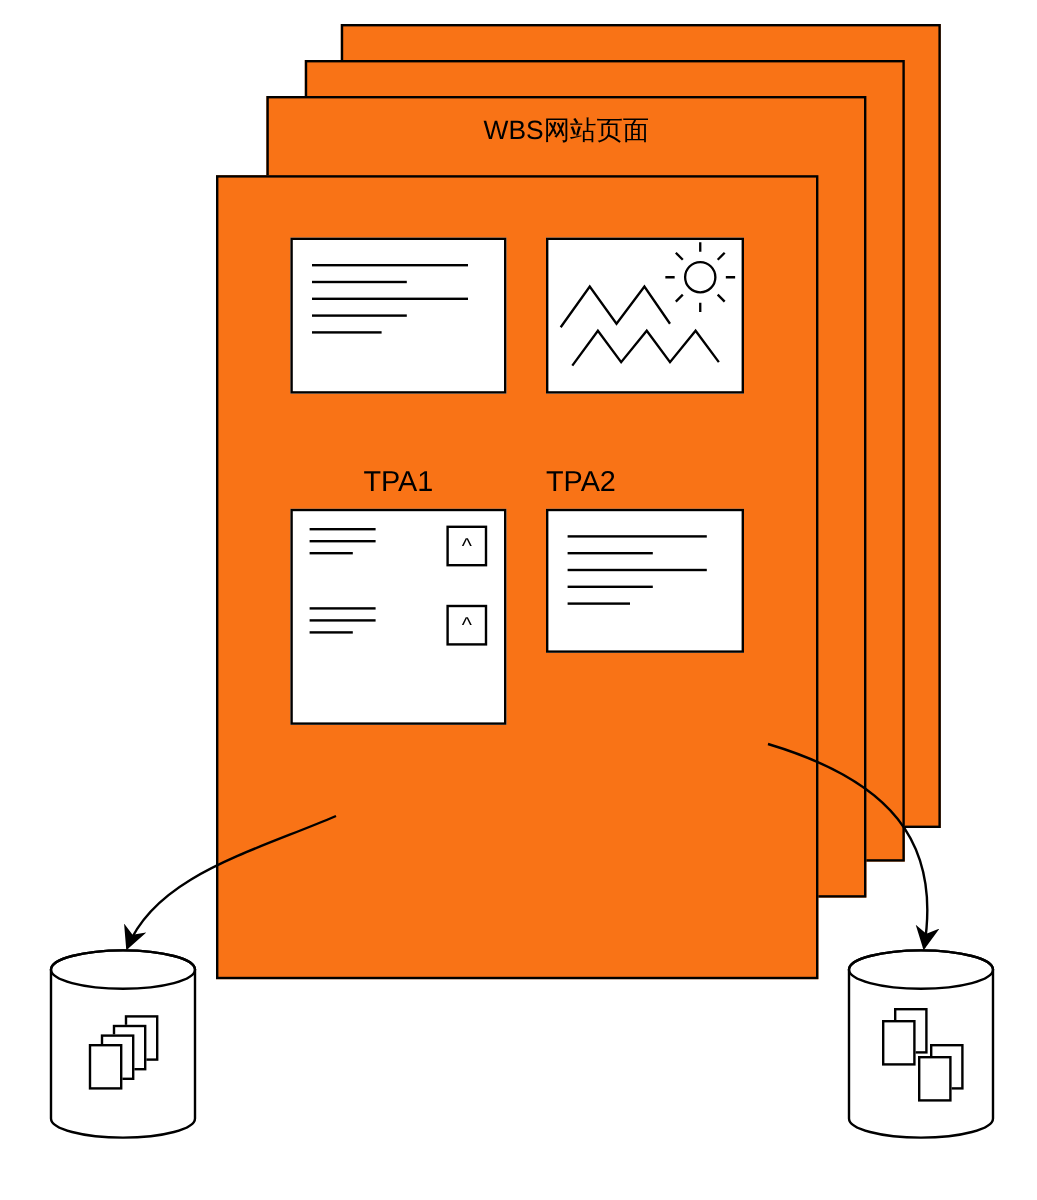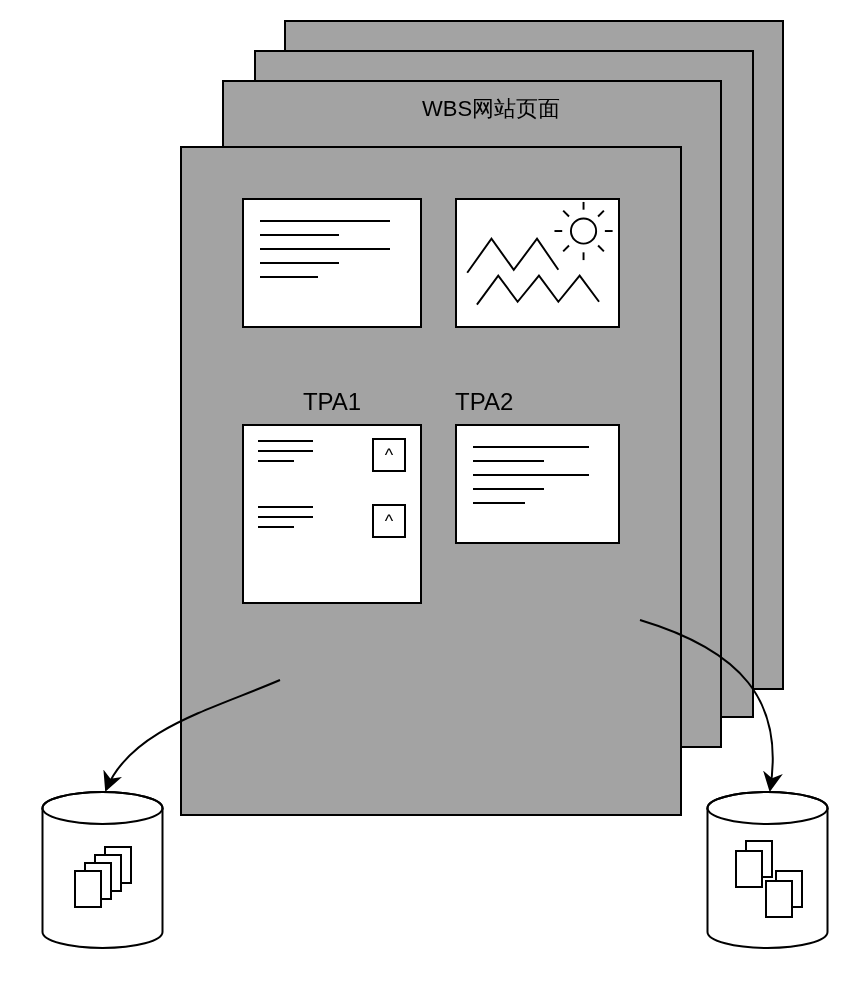--- a/index.html
+++ b/index.html
@@ -14,34 +14,33 @@
   }
   .canvas {
     position: absolute;
     top: 0; left: 0;
     width: 864px; height: 1000px;
   }
   
   .page {
     position: absolute;
     border: 2px solid #000;
-    background: #a3a3a3;
+    background: #f97316;
   }
   .page-back-3 { left: 284px; top: 20px;  width: 500px; height: 670px; }
   .page-back-2 { left: 254px; top: 50px;  width: 500px; height: 668px; }
   .page-back-1 { left: 222px; top: 80px;  width: 500px; height: 668px; }
   .page-front  { left: 180px; top: 146px; width: 502px; height: 670px; }
   .title-bar {
     position: absolute;
     left: 222px;
     top: 94px;
     width: 500px;
     text-align: center;
     font-size: 22px;
-    margin-left: 19px;
   }
   
   .front-row {
     display: flex;
     justify-content: space-between;
     padding: 0 60px;
   }
   .front-top { margin-top: 50px; }
   .front-labels {
     display: flex;

